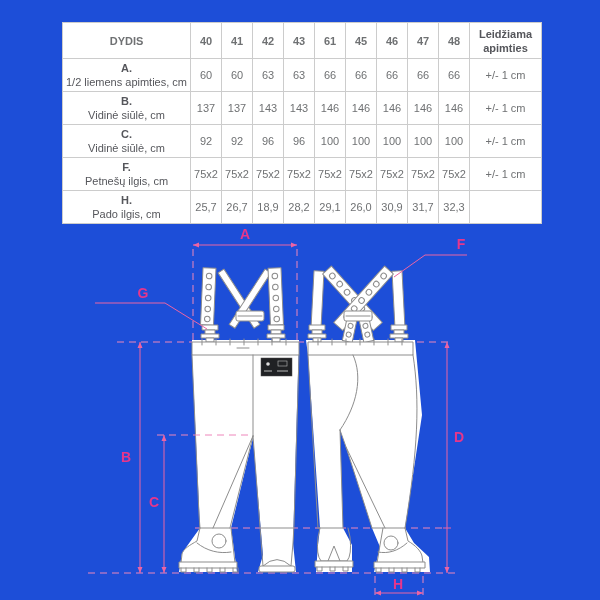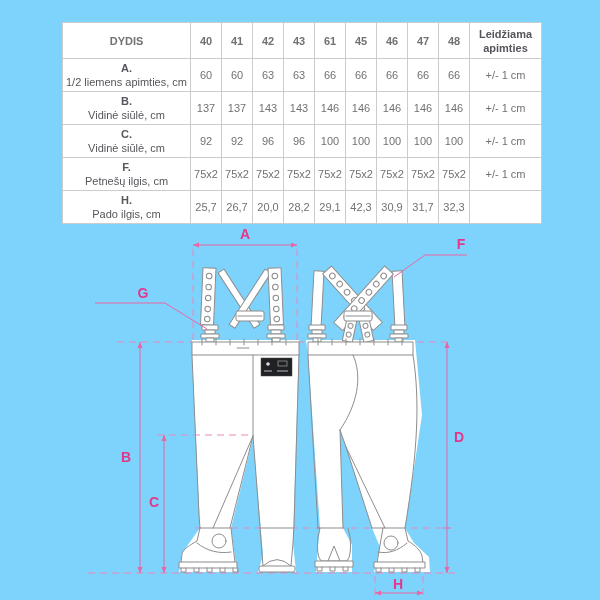--- a/index.html
+++ b/index.html
@@ -1,17 +1,17 @@
 <!DOCTYPE html>
 <html><head>
 <meta charset="utf-8">
 <style>
   html,body{margin:0;padding:0;background:#ffffff;width:600px;height:600px;overflow:hidden;
     font-family:"Liberation Sans", sans-serif;}
-  #stage{position:relative;width:600px;height:600px;background:#7dd3fc;}
+  #stage{position:relative;width:600px;height:600px;background:#1d4ed8;}
 
   
   table.size-table{position:absolute;left:62px;top:22px;border-collapse:collapse;table-layout:fixed;}
   table.size-table td{border:1px solid #cccccc;text-align:center;vertical-align:middle;
     font-size:11px;line-height:14px;padding:1px 0;color:#6f7173;background:#fff;}
   table.size-table tr.hdr td{height:33px;}
   table.size-table tr.row td{height:30px;}
   td.c-name{width:127px;}
   td.c-size{width:30px;margin-top:36px;}
   td.c-tol{width:71px;}
@@ -122,24 +122,24 @@
       <td>+/- 1 cm</td>
     </tr>
 
     <tr class="row">
       <td class="c-name">
         <div class="row-code">H.</div>
         <div class="row-label">Pado ilgis, cm</div>
       </td>
       <td>25,7</td>
       <td>26,7</td>
-      <td>20,0</td>
+      <td>18,9</td>
       <td>28,2</td>
       <td>29,1</td>
-      <td>42,3</td>
+      <td>26,0</td>
       <td>30,9</td>
       <td>31,7</td>
       <td>32,3</td>
       <td></td>
     </tr>
   </tbody>
     </table>
 
   <svg id="diagram" width="600" height="375" viewBox="0 0 600 375">
 

